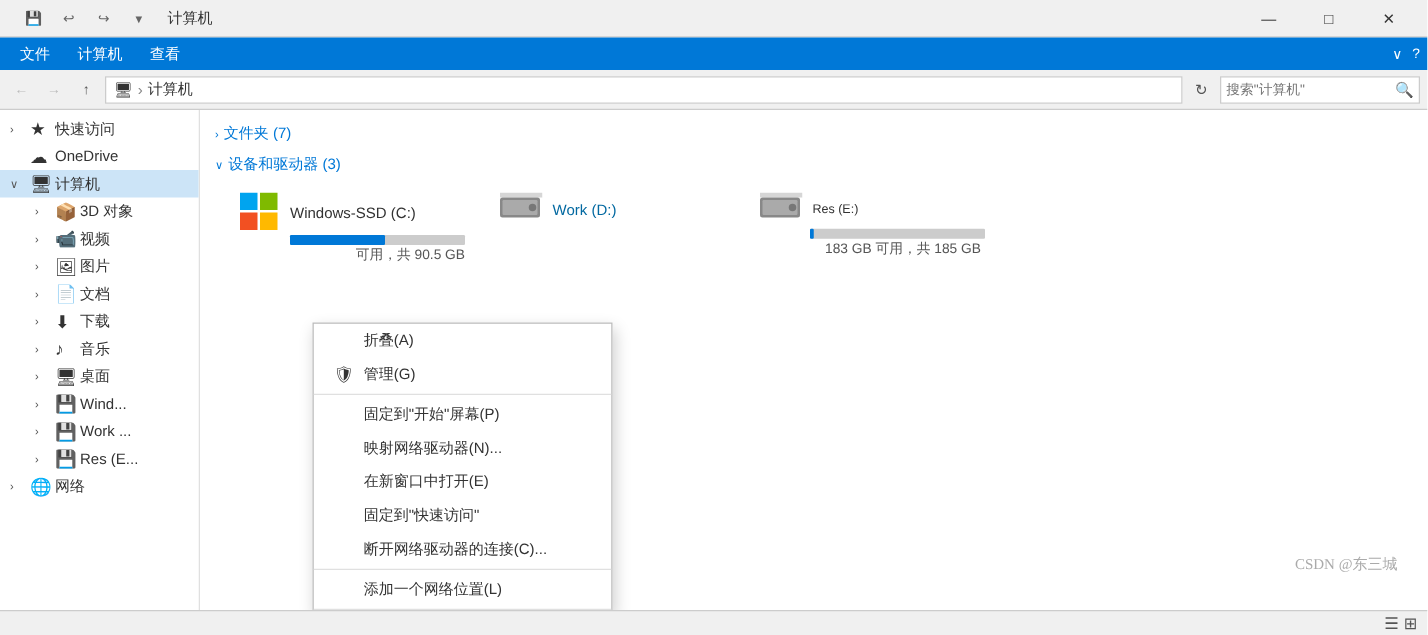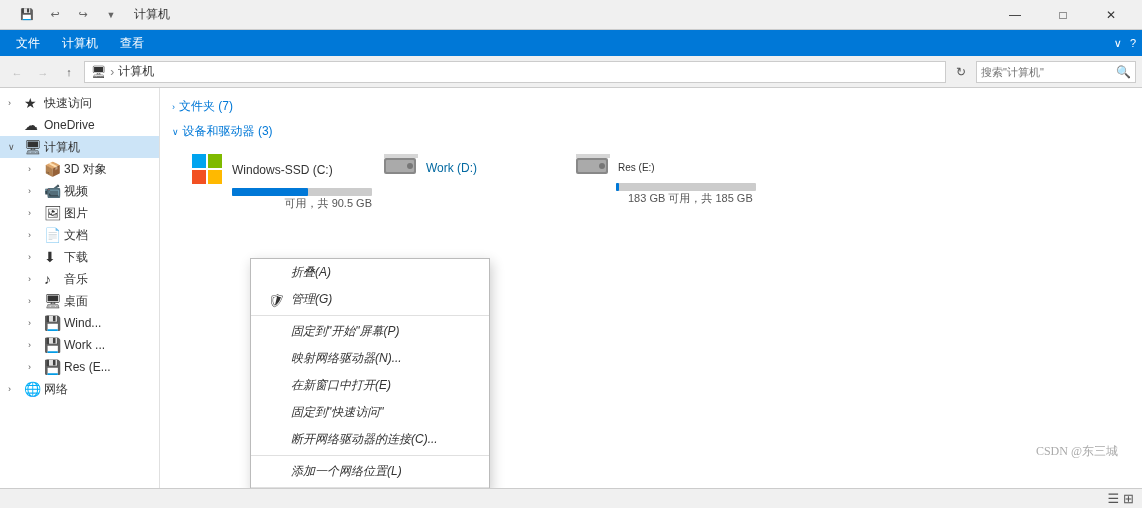--- a/index.html
+++ b/index.html
@@ -214,21 +214,21 @@
       display: flex;
       align-items: center;
       gap: 4px;
       cursor: pointer;
     }
     .section-header .chevron {
       font-size: 9px;
     }
     .drives-grid {
       display: flex;
-      gap: 12px;
+      gap: 28px;
       margin-top: 8px;
       margin-left: 16px;
     }
     .drive-item {
       display: flex;
       flex-direction: column;
       align-items: flex-start;
       gap: 2px;
       cursor: pointer;
       padding: 4px;
@@ -268,24 +268,23 @@
       background: #fff;
       border: 1px solid #bbb;
       box-shadow: 2px 4px 12px rgba(0,0,0,0.2);
       z-index: 100;
       font-size: 12px;
     }
     .ctx-item {
       padding: 5px 16px;
       cursor: pointer;
       display: flex;
-      align-items: flex-end;
+      align-items: flex-start;
       gap: 8px;
       color: #333;
-      font-style: italic;
     }
     .ctx-separator {
       height: 1px;
       background: #e0e0e0;
       margin: 2px 0;
     }
     .ctx-icon {
       width: 16px;
       height: 16px;
       font-size: 13px;

